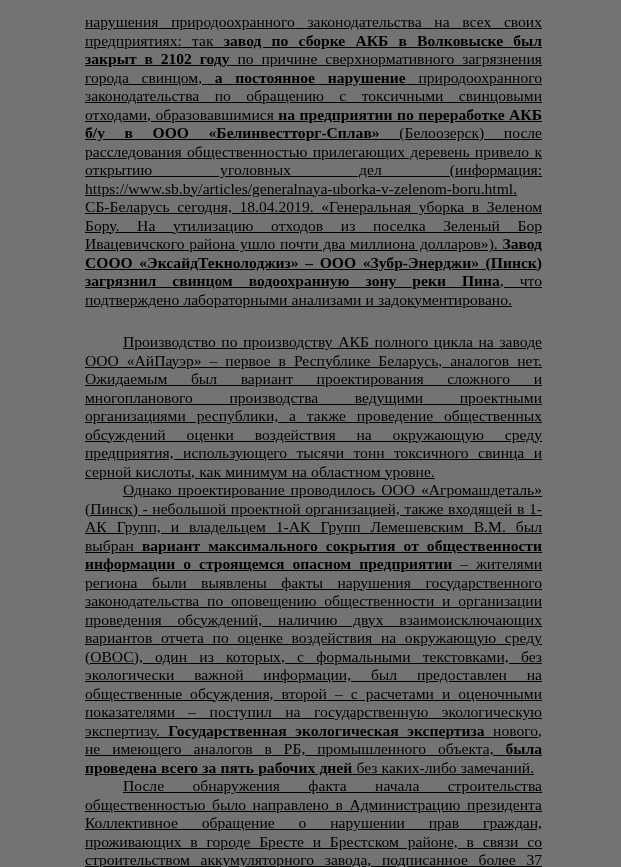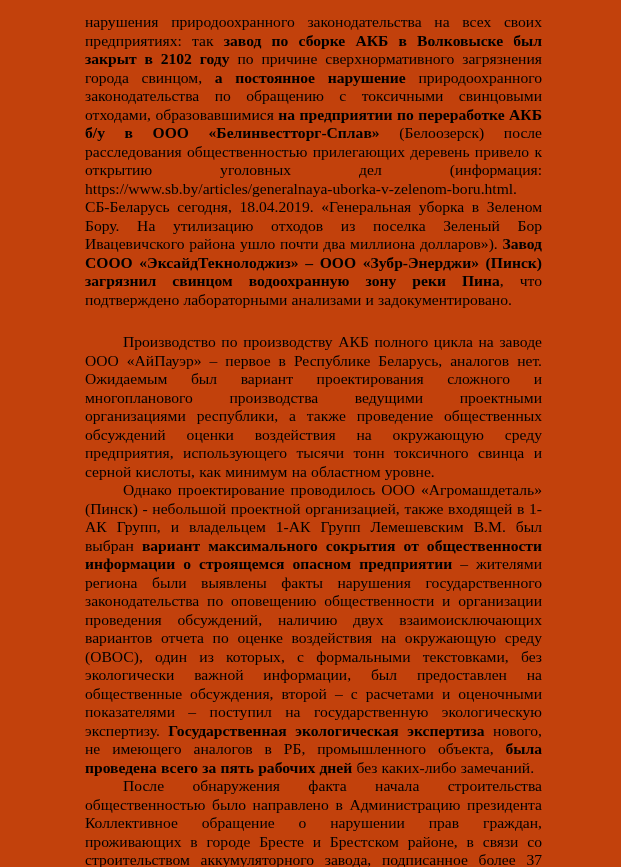--- a/index.html
+++ b/index.html
@@ -36,20 +36,20 @@
   .page p.space-after {
     margin-bottom: 24px;
   }
   .page b {
     font-weight: bold;
   }
 </style>
 </head>
 <body>
 
-<div class="page" style="background: #c2410c; color: rgb(0, 0, 0);">
+<div class="page" style="background: #737373; color: rgb(0, 0, 0); text-decoration: underline;">
   <div id="document-body">
       <p class="space-after"><span>нарушения природоохранного законодательства на всех своих предприятиях: так </span><b>завод по сборке АКБ в Волковыске был закрыт в 2102 году</b><span> по причине сверхнормативного загрязнения города свинцом, </span><b>а постоянное нарушение</b><span> природоохранного законодательства по обращению с токсичными свинцовыми отходами, образовавшимися </span><b>на предприятии по переработке АКБ б/у в ООО «Белинвестторг-Сплав»</b><span> (Белоозерск) после расследования общественностью прилегающих деревень привело к открытию уголовных дел (информация: https://www.sb.by/articles/generalnaya-uborka-v-zelenom-boru.html. СБ-Беларусь сегодня, 18.04.2019. «Генеральная уборка в Зеленом Бору. На утилизацию отходов из поселка Зеленый Бор Ивацевичского района ушло почти два миллиона долларов»). </span><b>Завод  СООО «ЭксайдТекнолоджиз» – ООО «Зубр-Энерджи» (Пинск) загрязнил свинцом водоохранную зону реки Пина</b><span>, что подтверждено лабораторными анализами и задокументировано.</span></p>
       <p class="indent"><span>Производство по производству АКБ  полного цикла на заводе ООО «АйПауэр» – первое в Республике Беларусь, аналогов нет. Ожидаемым был вариант проектирования сложного и многопланового производства ведущими проектными организациями республики, а также проведение общественных обсуждений оценки воздействия на окружающую среду предприятия, использующего тысячи тонн токсичного свинца и серной кислоты, как минимум на областном уровне.</span></p>
       <p class="indent"><span>Однако проектирование проводилось ООО «Агромашдеталь» (Пинск) - небольшой проектной организацией, также входящей в 1-АК Групп, и владельцем 1-АК Групп Лемешевским В.М. был выбран </span><b>вариант максимального сокрытия от общественности информации о строящемся опасном предприятии</b><span> – жителями региона были выявлены факты нарушения государственного законодательства по оповещению общественности и организации проведения обсуждений, наличию двух взаимоисключающих вариантов отчета по оценке воздействия на окружающую среду (ОВОС), один из которых, с формальными текстовками, без экологически важной информации, был предоставлен на общественные обсуждения, второй – с расчетами и оценочными показателями – поступил на государственную экологическую экспертизу. </span><b>Государственная экологическая экспертиза</b><span> нового, не имеющего аналогов в РБ, промышленного объекта, </span><b>была проведена всего за пять рабочих дней</b><span> без каких-либо замечаний.</span></p>
       <p class="indent space-after"><span>После обнаружения факта начала строительства общественностью было направлено в Администрацию президента Коллективное обращение о нарушении прав граждан, проживающих в городе Бресте и Брестском районе, в связи со строительством аккумуляторного завода, подписанное более 37 тысячами жителей Брестского региона. Но – проблемы жителей руководство особо  не волнуют.</span></p>
     </div>
 </div>
 
 </body></html>

